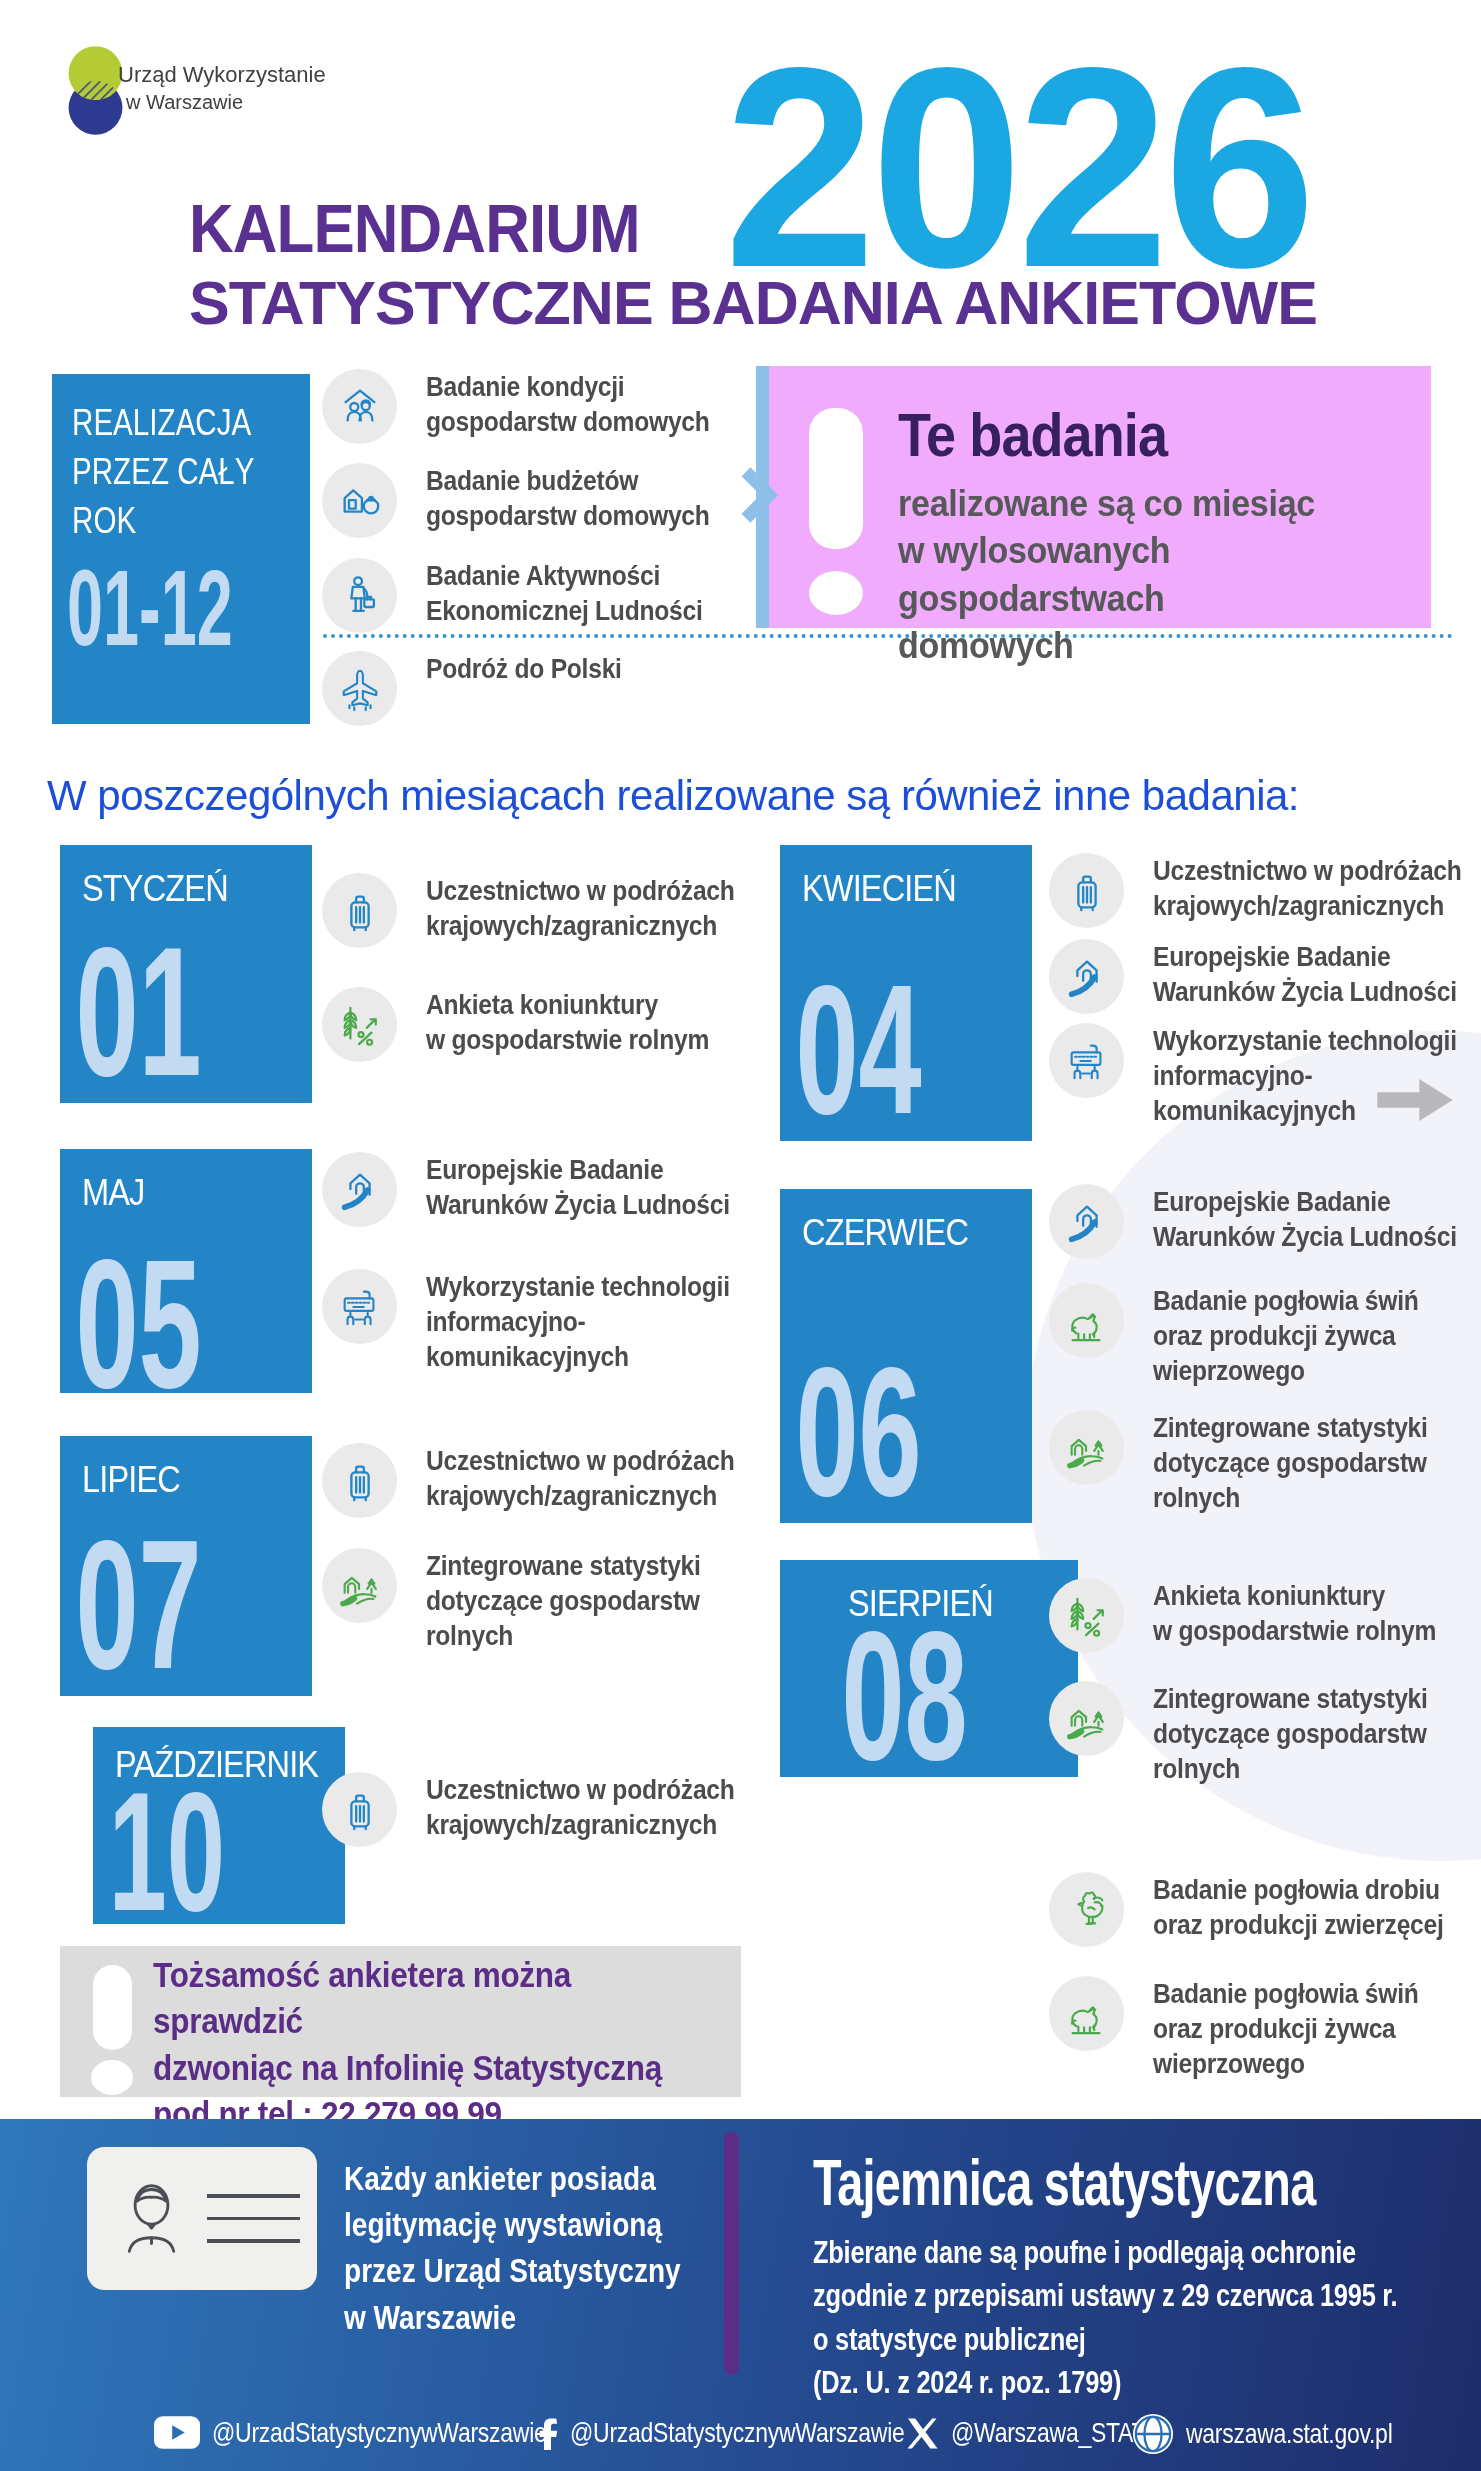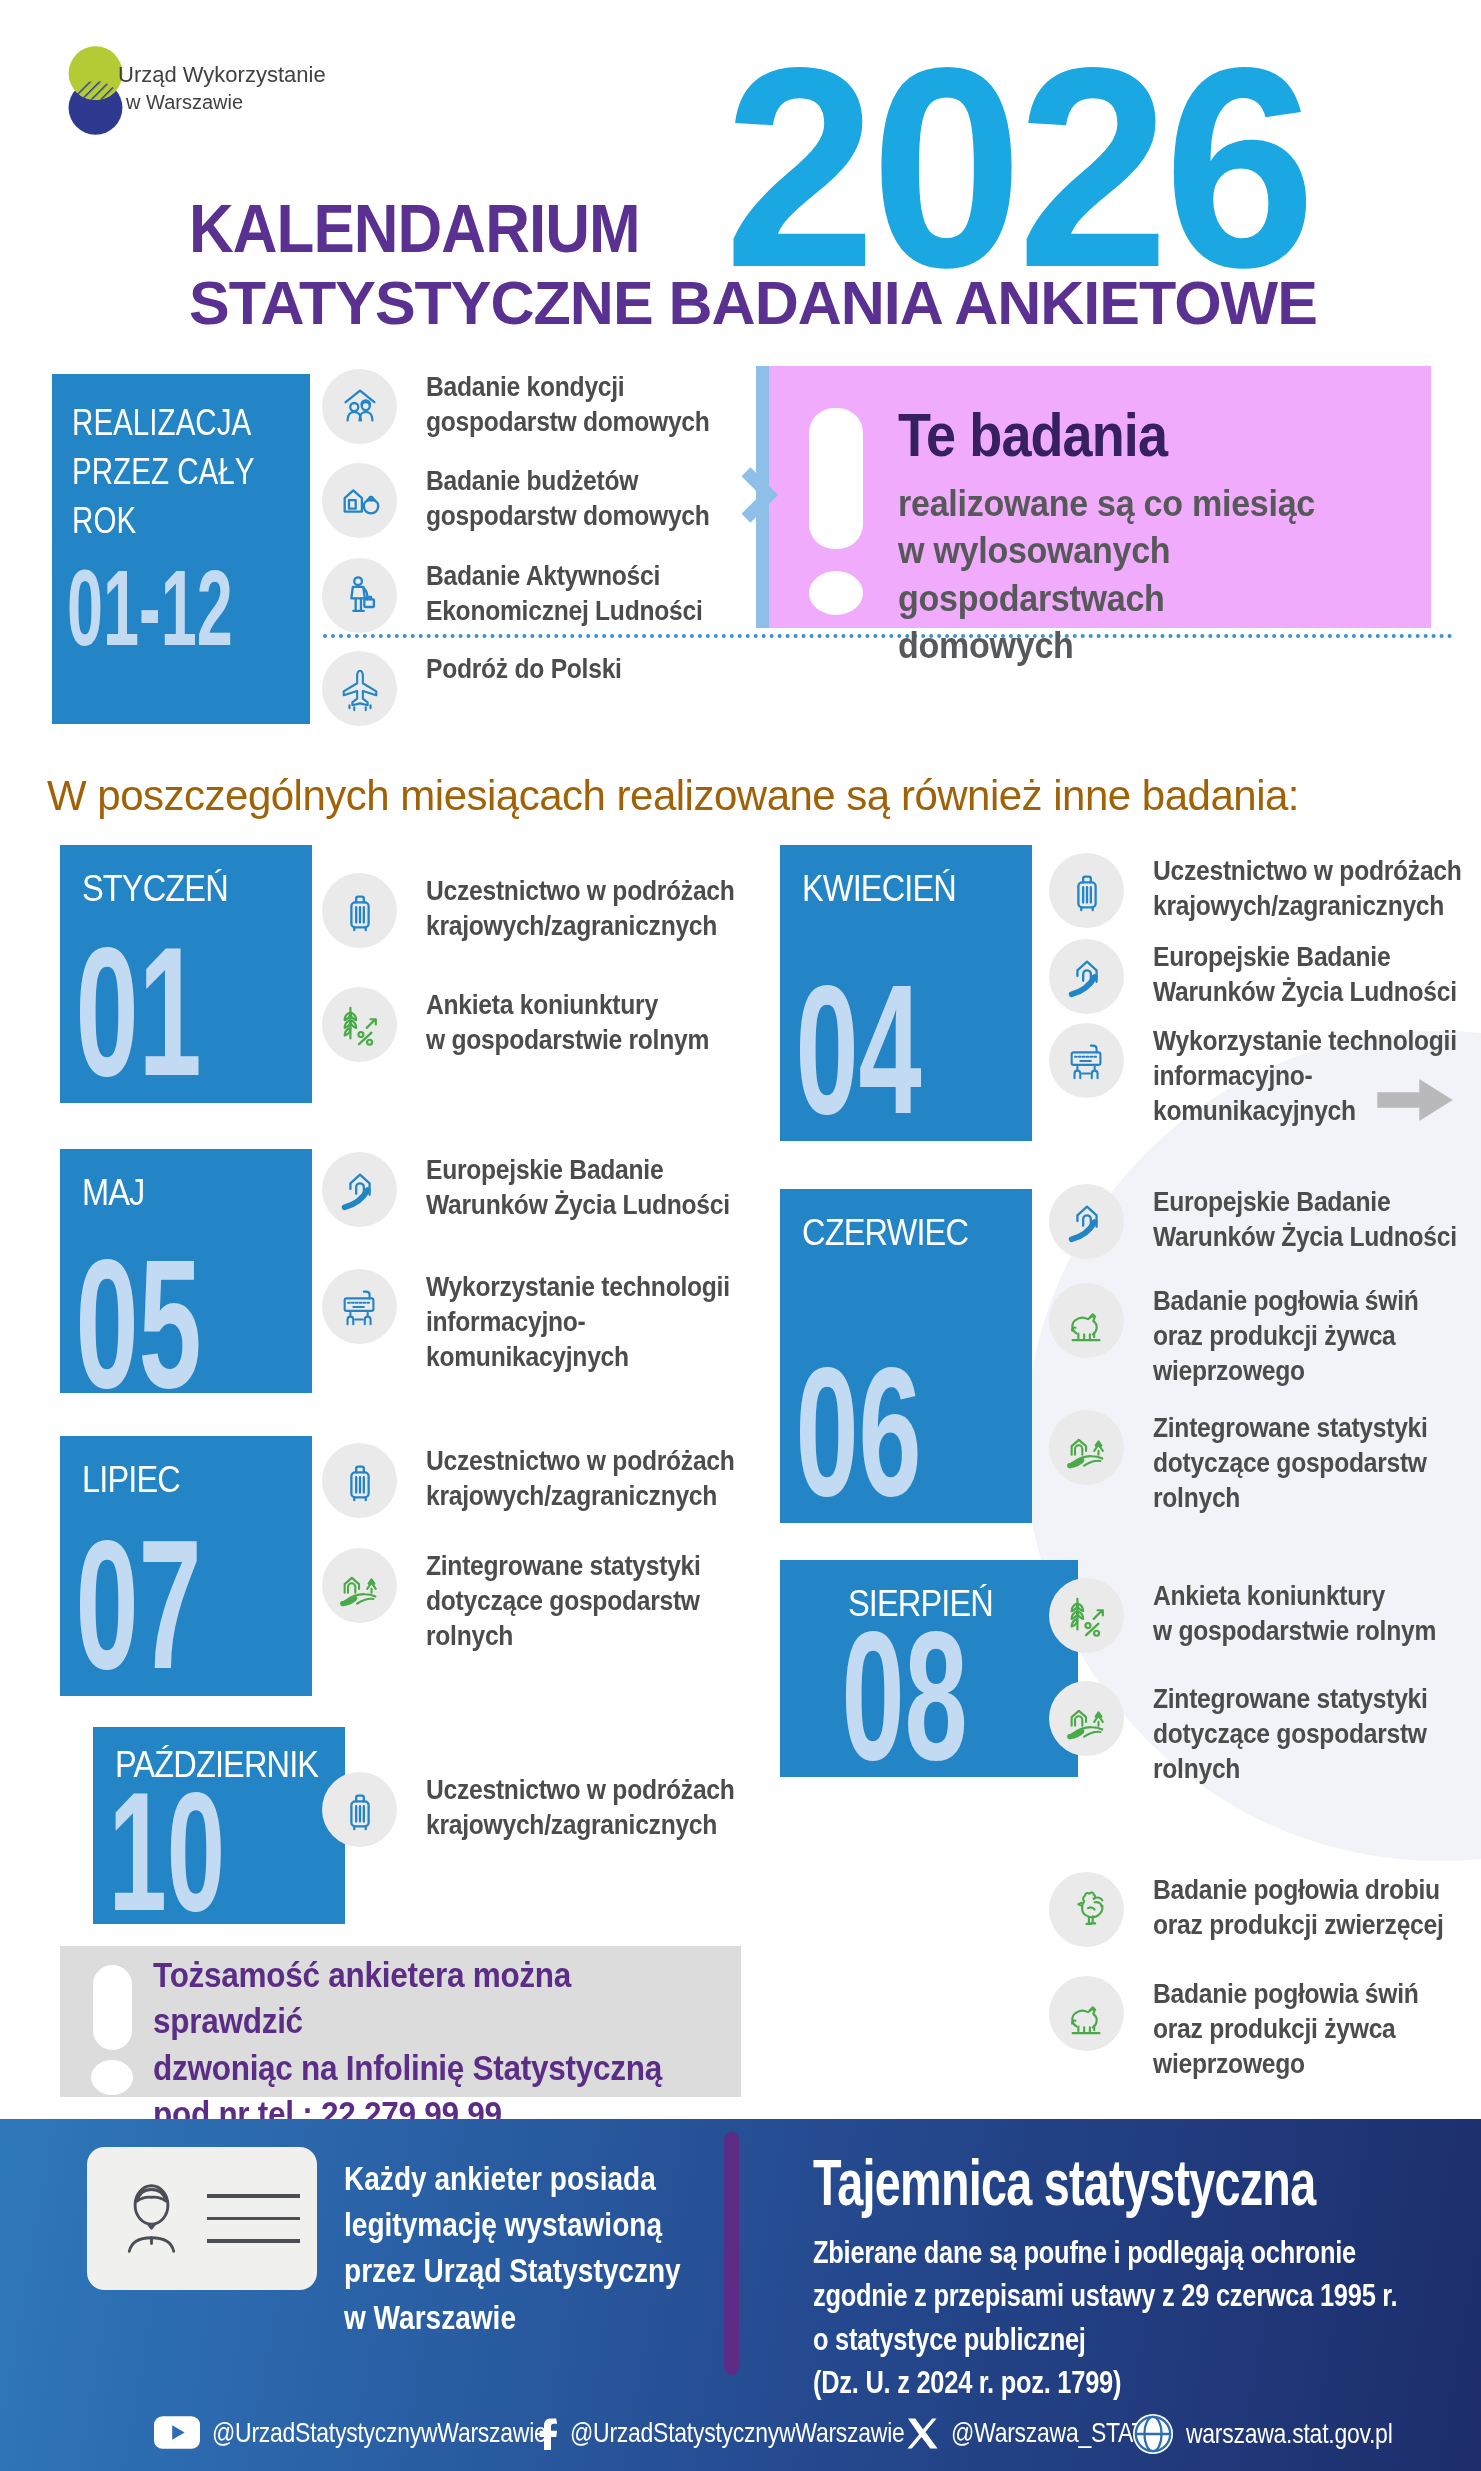--- a/index.html
+++ b/index.html
@@ -32,21 +32,21 @@
   .dotted{position:absolute;left:323px;top:634px;width:1130px;border-top:4.8px dotted #3a90d0;z-index:1;}
 
   
   .note-box{position:absolute;left:756px;top:366px;width:675px;height:262px;background:#f0abfc;z-index:1;}
   .note-accent{position:absolute;left:0;top:0;width:12.6px;height:262px;background:#8ebfe9;}
   .excl-bar{position:absolute;background:#ffffff;border-radius:25px;}
   .excl-dot{position:absolute;background:#ffffff;border-radius:50%;}
   .note-title{position:absolute;left:142px;top:33px;font-size:62px;font-weight:bold;color:#37205f;letter-spacing:-1px;transform:scaleX(0.87);transform-origin:left top;white-space:nowrap;}
   .note-body{position:absolute;left:142px;top:114px;font-size:37px;font-weight:bold;color:#57585a;line-height:1.28;letter-spacing:-0.3px;width:560px;transform:scaleX(0.92);transform-origin:left top;white-space:pre-line;}
 
-  .heading{position:absolute;left:47px;top:772px;font-size:42px;color:#a16207;letter-spacing:-0.5px;white-space:nowrap;z-index:1;}
+  .heading{position:absolute;left:47px;top:772px;font-size:42px;color:#1d4ed8;letter-spacing:-0.5px;white-space:nowrap;z-index:1;}
 
   .verify-box{position:absolute;left:60px;top:1946px;width:681px;height:151px;background:#dcdcdc;z-index:2;}
   .verify-text{position:absolute;left:93px;top:5.8px;font-size:35px;font-weight:bold;color:#5b2d87;line-height:1.33;letter-spacing:-0.3px;width:618px;transform:scaleX(0.9);transform-origin:left top;white-space:pre-line;}
 
   
   .footer{position:absolute;left:0;top:2119px;width:1481px;height:352px;background:linear-gradient(100deg,#2f77bb 0%,#254a90 55%,#1d2d6b 100%);z-index:3;}
   .id-card{position:absolute;left:87px;top:28px;width:230px;height:143px;background:#f0f0ee;border-radius:17.4px;display:flex;align-items:center;}
   .id-lines{display:flex;flex-direction:column;gap:18.3px;margin-left:13.5px;}
   .id-lines span{display:block;width:93px;height:3.9px;background:#4b4f55;}
   .id-text{position:absolute;left:344px;top:37px;font-size:33px;font-weight:bold;color:#fff;line-height:1.4;width:444px;transform:scaleX(0.85);transform-origin:left top;white-space:pre-line;}

